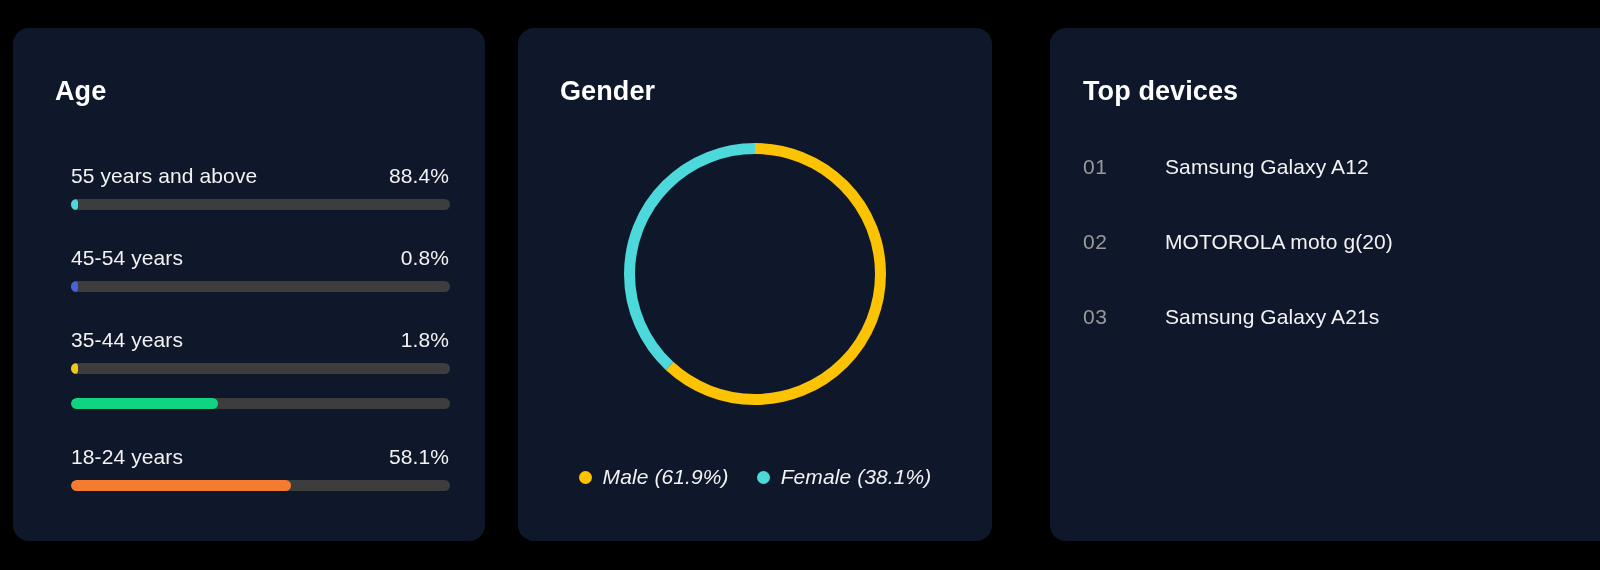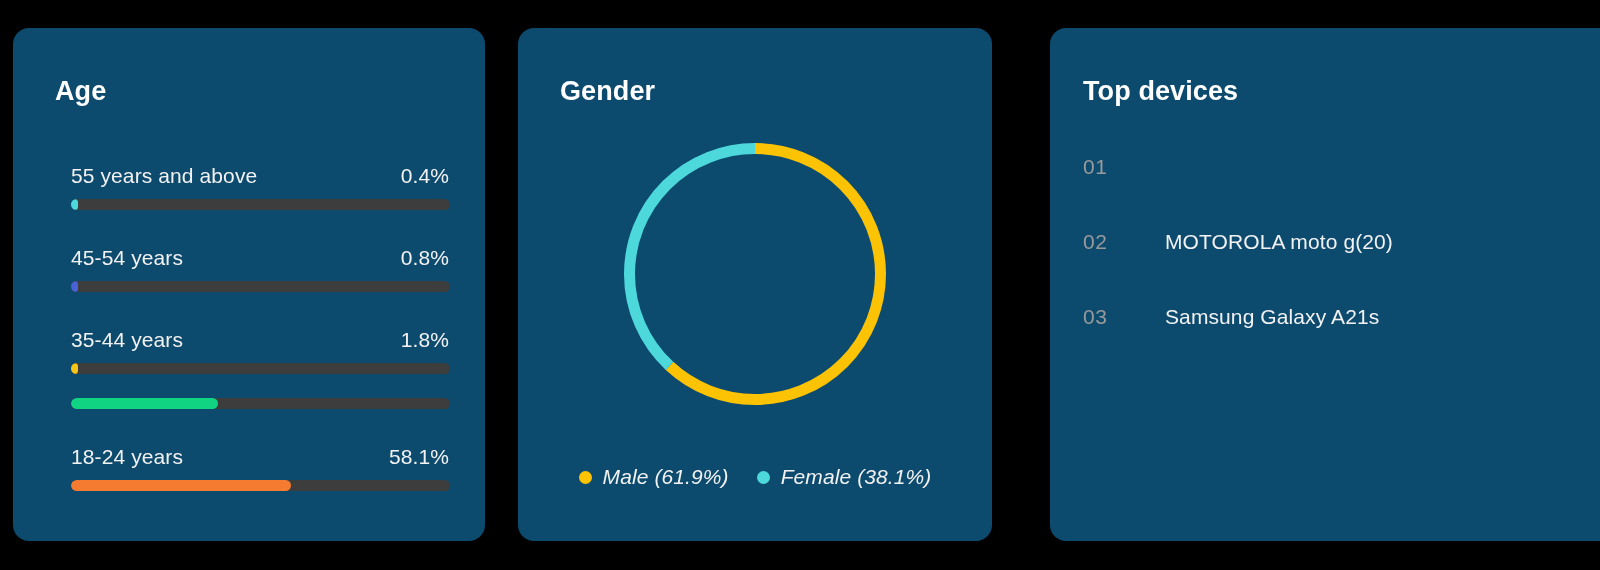--- a/index.html
+++ b/index.html
@@ -15,21 +15,21 @@
 
   .dashboard {
     position: relative;
     width: 1600px;
     height: 570px;
     background: #000000;
   }
 
   .card {
     position: absolute;
-    background: #0c4a6e;
+    background: #0f172a;
     border-radius: 16px;
     top: 28px;
     height: 513px;
   }
 
   #card-age      { left: 13px;   width: 472px; }
   #card-gender   { left: 518px;  width: 474px; }
   #card-devices  { left: 1050px; width: 578px; }
 
   .card-title {
@@ -172,21 +172,21 @@
 <body>
 
 <div class="dashboard">
 
   <section class="card" id="card-age">
     <h2 class="card-title">Age</h2>
     <div class="age-list">
         <div class="age-row">
           <div class="age-row-head">
             <span class="age-label">55 years and above</span>
-            <span class="age-value">0.4%</span>
+            <span class="age-value">88.4%</span>
           </div>
           <div class="age-track">
             <div class="age-fill" style="width: 0.4%; background: rgb(77, 217, 219);"></div>
           </div>
         </div>
         <div class="age-row">
           <div class="age-row-head">
             <span class="age-label">45-54 years</span>
             <span class="age-value">0.8%</span>
           </div>
@@ -240,20 +240,21 @@
           <span class="legend-text">Female (38.1%)</span>
         </div>
       </div>
   </section>
 
   <section class="card" id="card-devices">
     <h2 class="card-title">Top devices</h2>
     <div class="device-list">
         <div class="device-row">
           <span class="device-rank">01</span>
+          <span class="device-name">Samsung Galaxy A12</span>
         </div>
         <div class="device-row">
           <span class="device-rank">02</span>
           <span class="device-name">MOTOROLA moto g(20)</span>
         </div>
         <div class="device-row">
           <span class="device-rank">03</span>
           <span class="device-name">Samsung Galaxy A21s</span>
         </div>
       </div>

